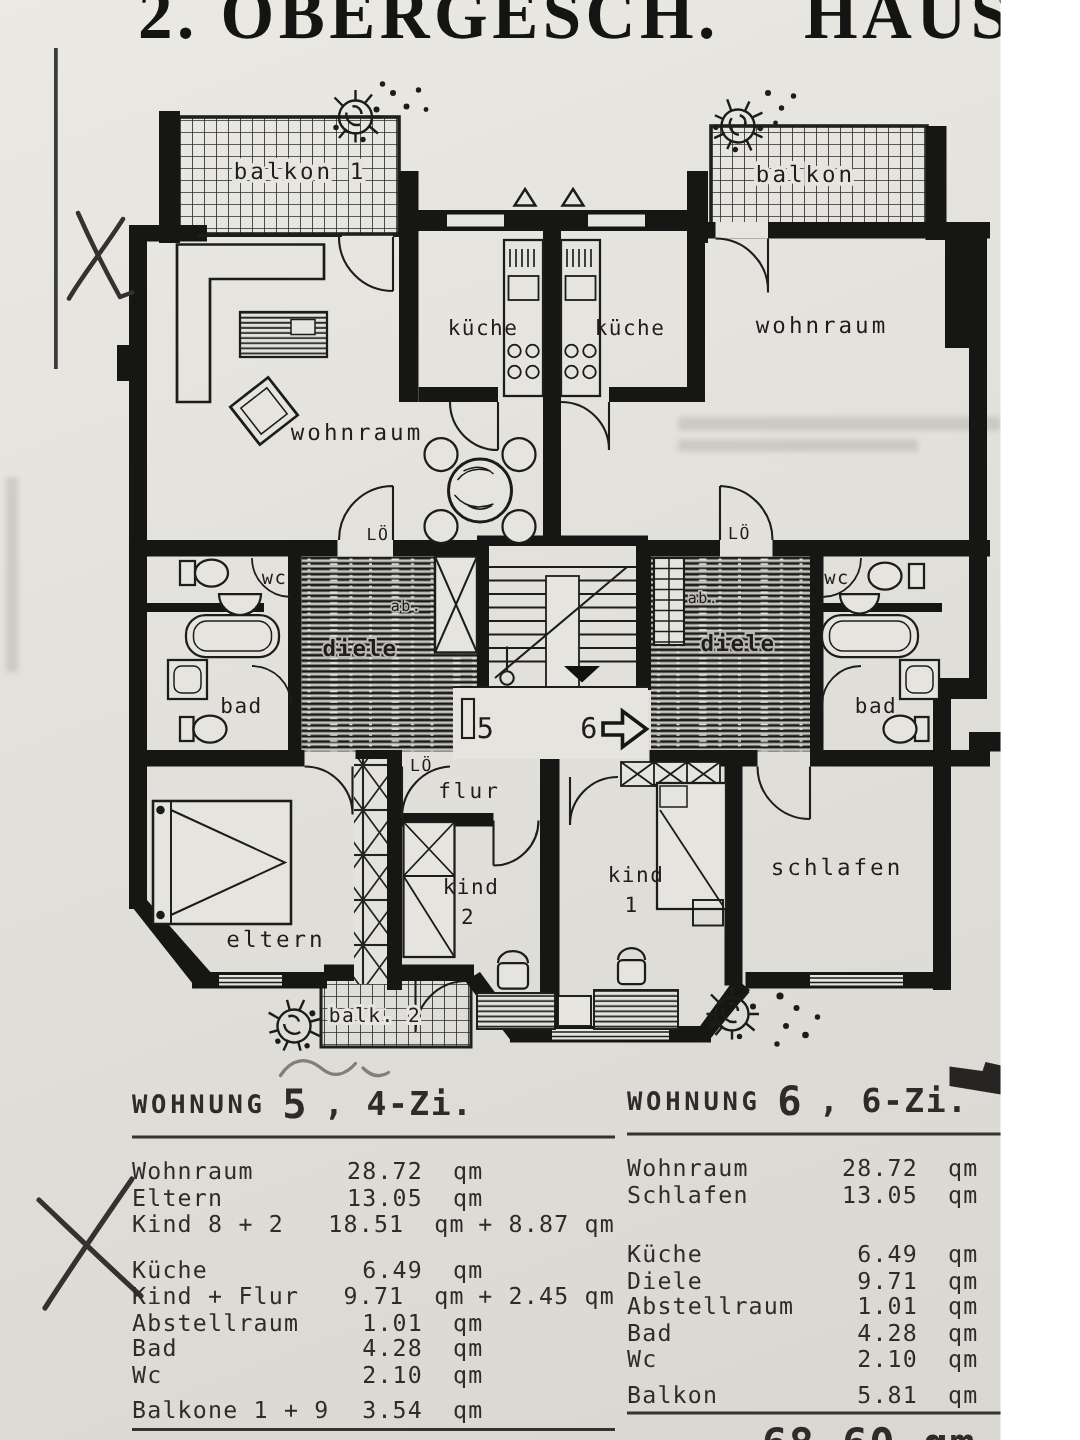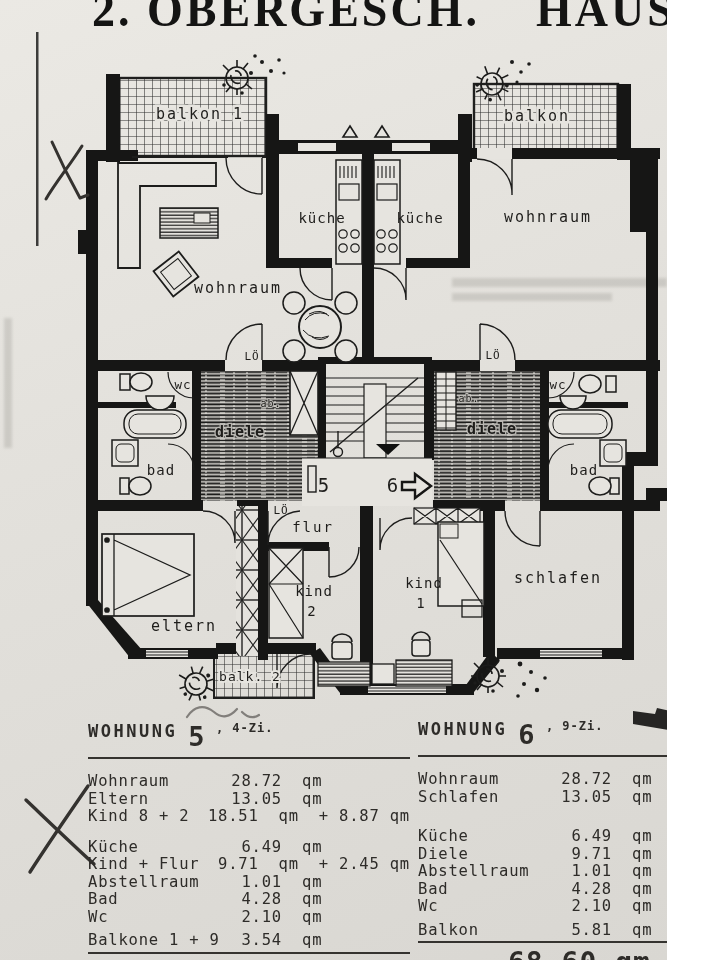--- a/index.html
+++ b/index.html
@@ -12,32 +12,32 @@
   .title{
     position:absolute;left:92px;top:-17px;width:620px;display:flex;gap:56px;
     font-family:"Liberation Serif", serif;font-weight:900;font-size:46px;
     letter-spacing:3px;color:#141413;transform:scaleY(1.04);white-space:nowrap;
   }
   svg{position:absolute;left:0;top:0;}
   .tbl{position:absolute;}
   .t5{left:88px;top:721px;width:322px;}
   .t6{left:418px;top:719px;width:292px;}
   .thead{
-    display:flex;align-items:flex-start;border-bottom:2.2px solid #35332f;
+    display:flex;align-items:center;border-bottom:2.2px solid #35332f;
     padding-bottom:5px;letter-spacing:2.5px;font-size:17px;font-weight:bold;
     margin-bottom:13px;
   }
   .tnum{font-size:27px;margin:0 9px 0 11px;}
-  .tsuf{font-size:12px;letter-spacing:1px;}
+  .tsuf{font-size:22px;letter-spacing:1px;}
   .rows{border-bottom:2.2px solid #35332f;padding-bottom:3px;}
   .row{display:flex;align-items:baseline;height:17.5px;font-size:15.5px;letter-spacing:.8px;white-space:nowrap;}
   .row .label{width:140px;}
   .row .value{width:54px;text-align:right;}
   .row .unit{margin-left:20px;}
-  .row .extra{margin-left:20px;}
+  .row .extra{margin-left:9px;}
   .gap-md{margin-top:13px;}
   .gap-lg{margin-top:22px;}
   .gap-sm{margin-top:6px;}
   .total{font-size:27px;font-weight:bold;letter-spacing:1px;margin-top:3px;}
   .t5 .total{padding-left:112px;}
   .t6 .total{padding-left:90px;font-size:28px;}
 </style>
 </head>
 <body>
 
@@ -414,21 +414,21 @@
           <span class="extra"></span>
         </div>
       </div>
     <div class="total">93.72 qm</div>
   </div>
 
   <div class="tbl t6">
     <div class="thead">
       <span>WOHNUNG</span>
       <span class="tnum">6</span>
-      <span class="tsuf">, 9-Zi.</span>
+      <span class="tsuf">, 6-Zi.</span>
     </div>
     <div class="rows">
 
     <div class="row">
           <span class="label">Wohnraum</span>
           <span class="value">28.72</span>
           <span class="unit">qm</span>
           <span class="extra"></span>
         </div>
         <div class="row">

